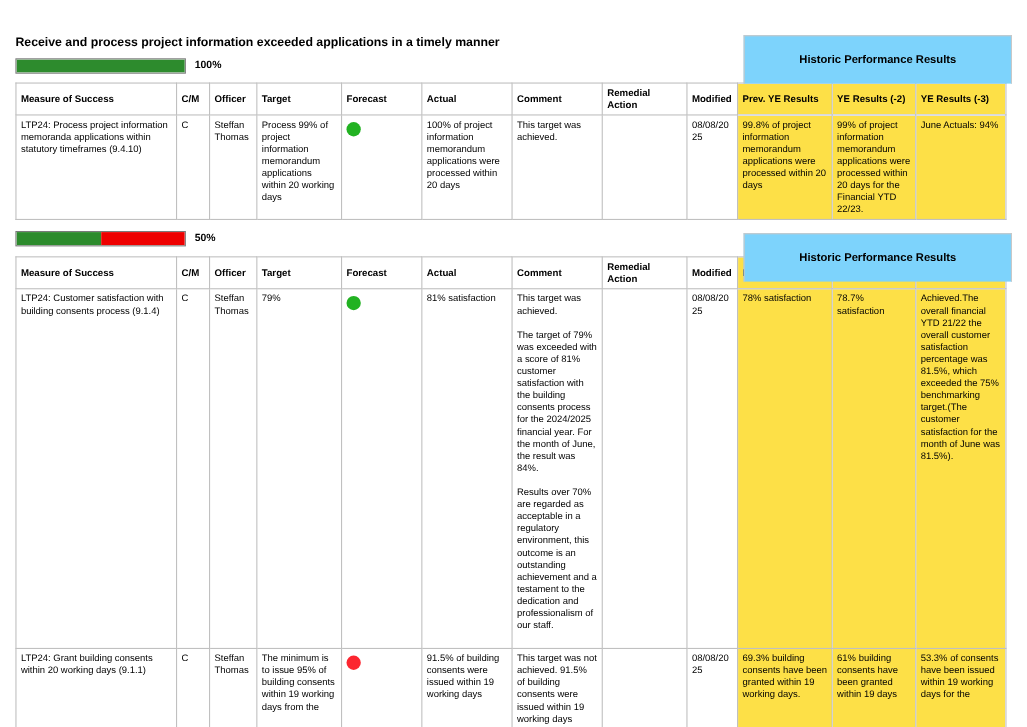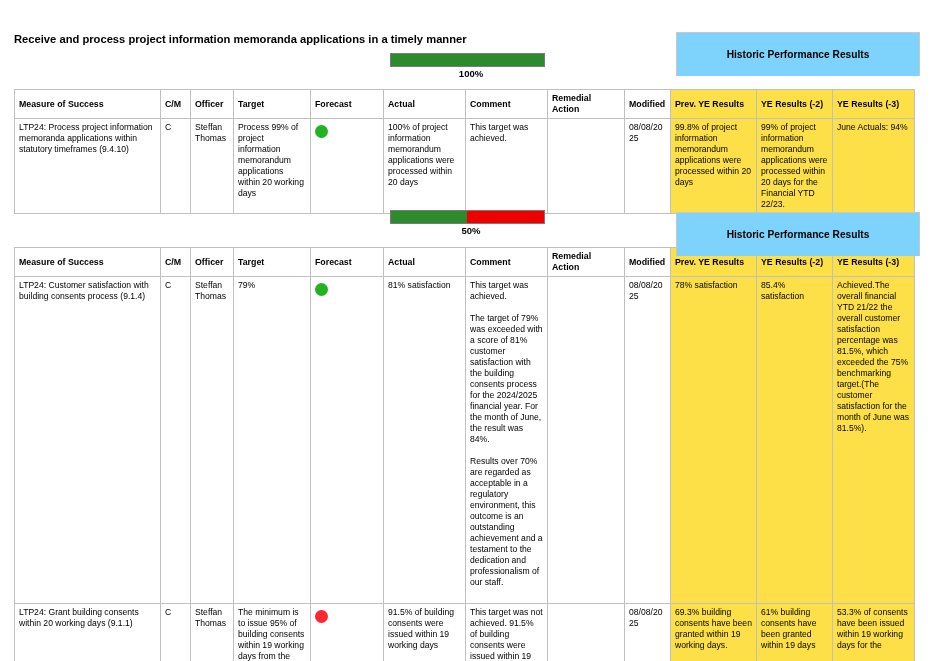--- a/index.html
+++ b/index.html
@@ -28,23 +28,22 @@
   .section-title {
     font-size: 11.2px;
     font-weight: bold;
     line-height: 15px;
     color: #000;
     width: 620px;
     margin: 0 0 0 0;
   }
   .progress-row {
     display: flex;
-    align-items: center;
+    align-items: flex-end;
     margin-top: 6px;
-    flex-direction: column;
   }
   .progress-bar {
     width: 155px;
     height: 14px;
     border: 1px solid #7a7a7a;
     box-sizing: border-box;
     display: flex;
     overflow: hidden;
   }
   .progress-seg-green { background: #2d8b2d; height: 100%; }
@@ -122,21 +121,21 @@
   col.c-ye2       { width: 76px; }
   col.c-ye3       { width: 82px; }
 </style>
 </head>
 <body>
 
 <div class="page">
 
   <div class="section" style="top:32px;">
 
-    <div class="section-title">Receive and process project information memoranda applications in a timely manner</div>
+    <div class="section-title">Receive and process project information exceeded applications in a timely manner</div>
 
     <div class="progress-row">
       <div class="progress-bar">
         <div class="progress-seg-green" style="width: 100%;"></div>
         <div class="progress-seg-red" style="width: 0%;"></div>
       </div>
       <div class="progress-label">100%</div>
     </div>
 
     <table class="grid" style="margin-top:8px;">
@@ -246,21 +245,21 @@
           </td>
           <td>81% satisfaction</td>
           <td class="cmt">
               <p>This target was achieved.</p>
               <p>The target of 79% was exceeded with a score of 81% customer satisfaction with the building consents process for the 2024/2025 financial year. For the month of June, the result was 84%.</p>
               <p>Results over 70% are regarded as acceptable in a regulatory environment, this outcome is an outstanding achievement and a testament to the dedication and professionalism of our staff.</p>
             </td>
           <td></td>
           <td>08/08/2025</td>
           <td class="hpr">78% satisfaction</td>
-          <td class="hpr">85.4% satisfaction</td>
+          <td class="hpr">78.7% satisfaction</td>
           <td class="hpr">Achieved.The overall financial YTD 21/22 the overall  customer satisfaction percentage was 81.5%, which exceeded the 75% benchmarking target.(The customer satisfaction for the month of June was 81.5%).</td>
         </tr>
         <tr style="height:60px;">
           <td>LTP24: Grant building consents within 20 working days (9.1.1)</td>
           <td>C</td>
           <td>Steffan Thomas</td>
           <td>The minimum is to issue 95% of building consents within 19 working days from the</td>
           <td class="forecast-cell">
             <span class="dot dot-red"></span>
           </td>

